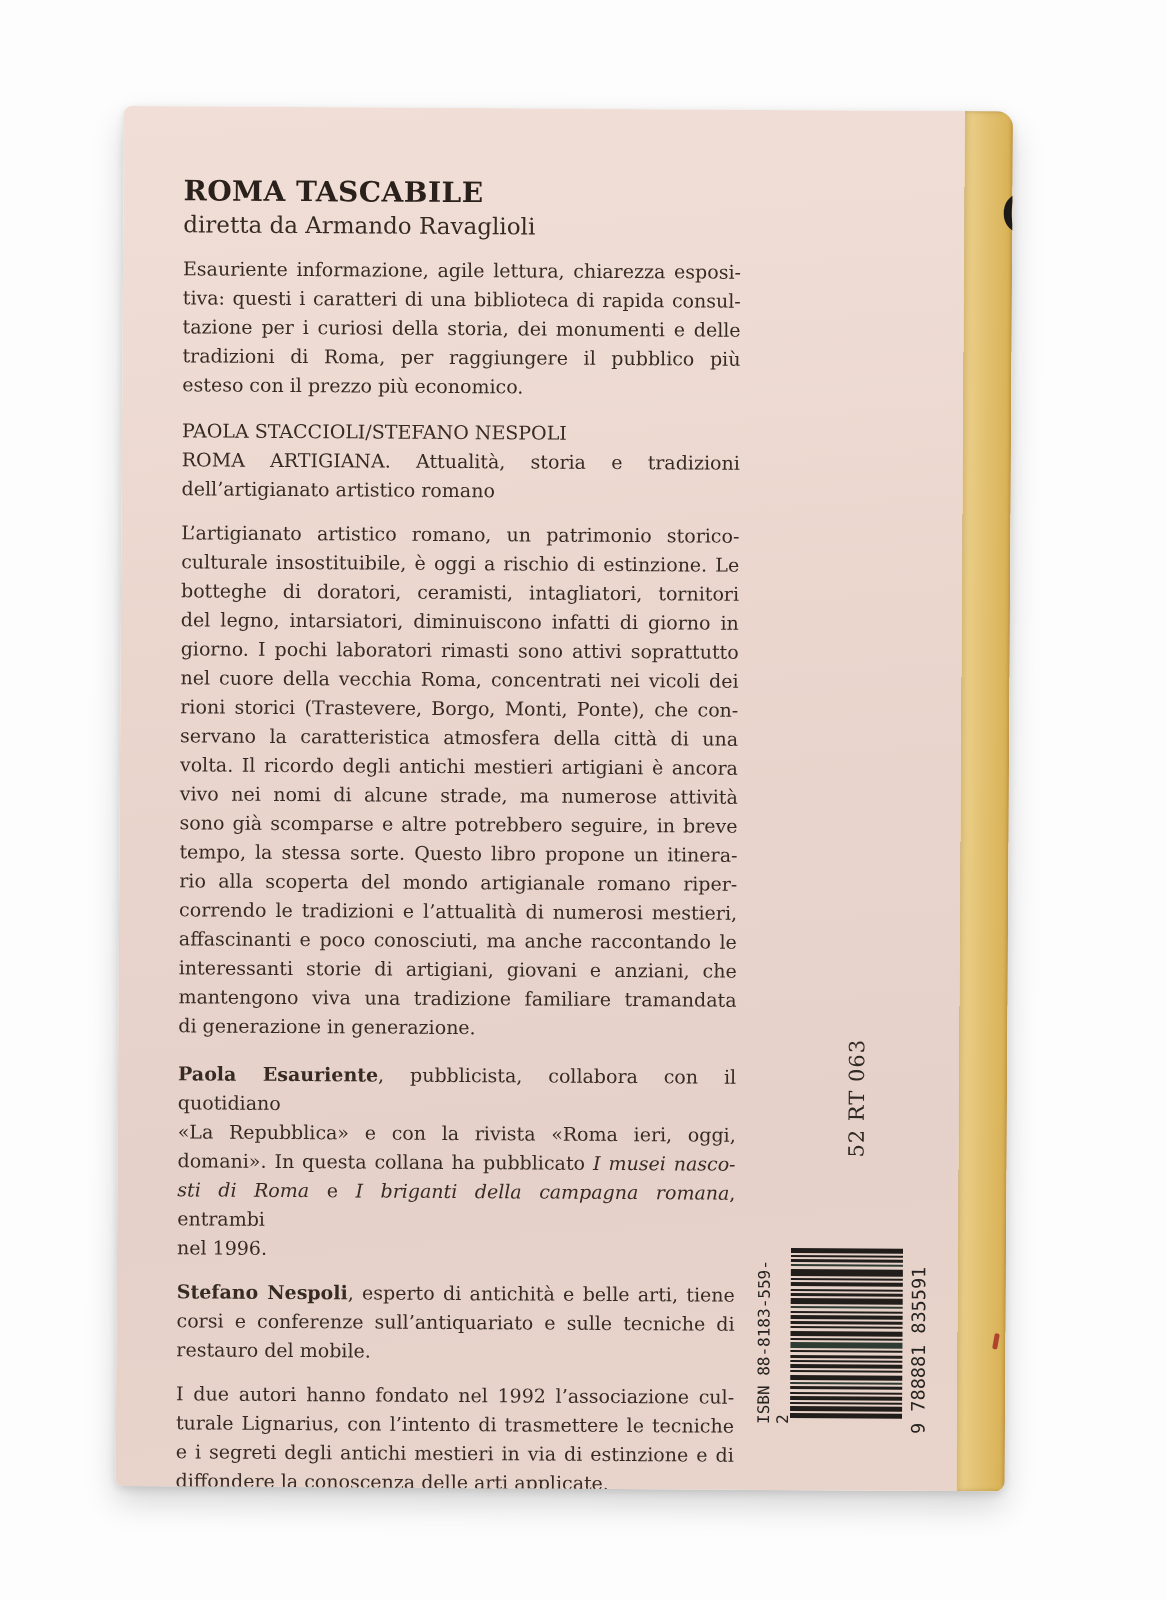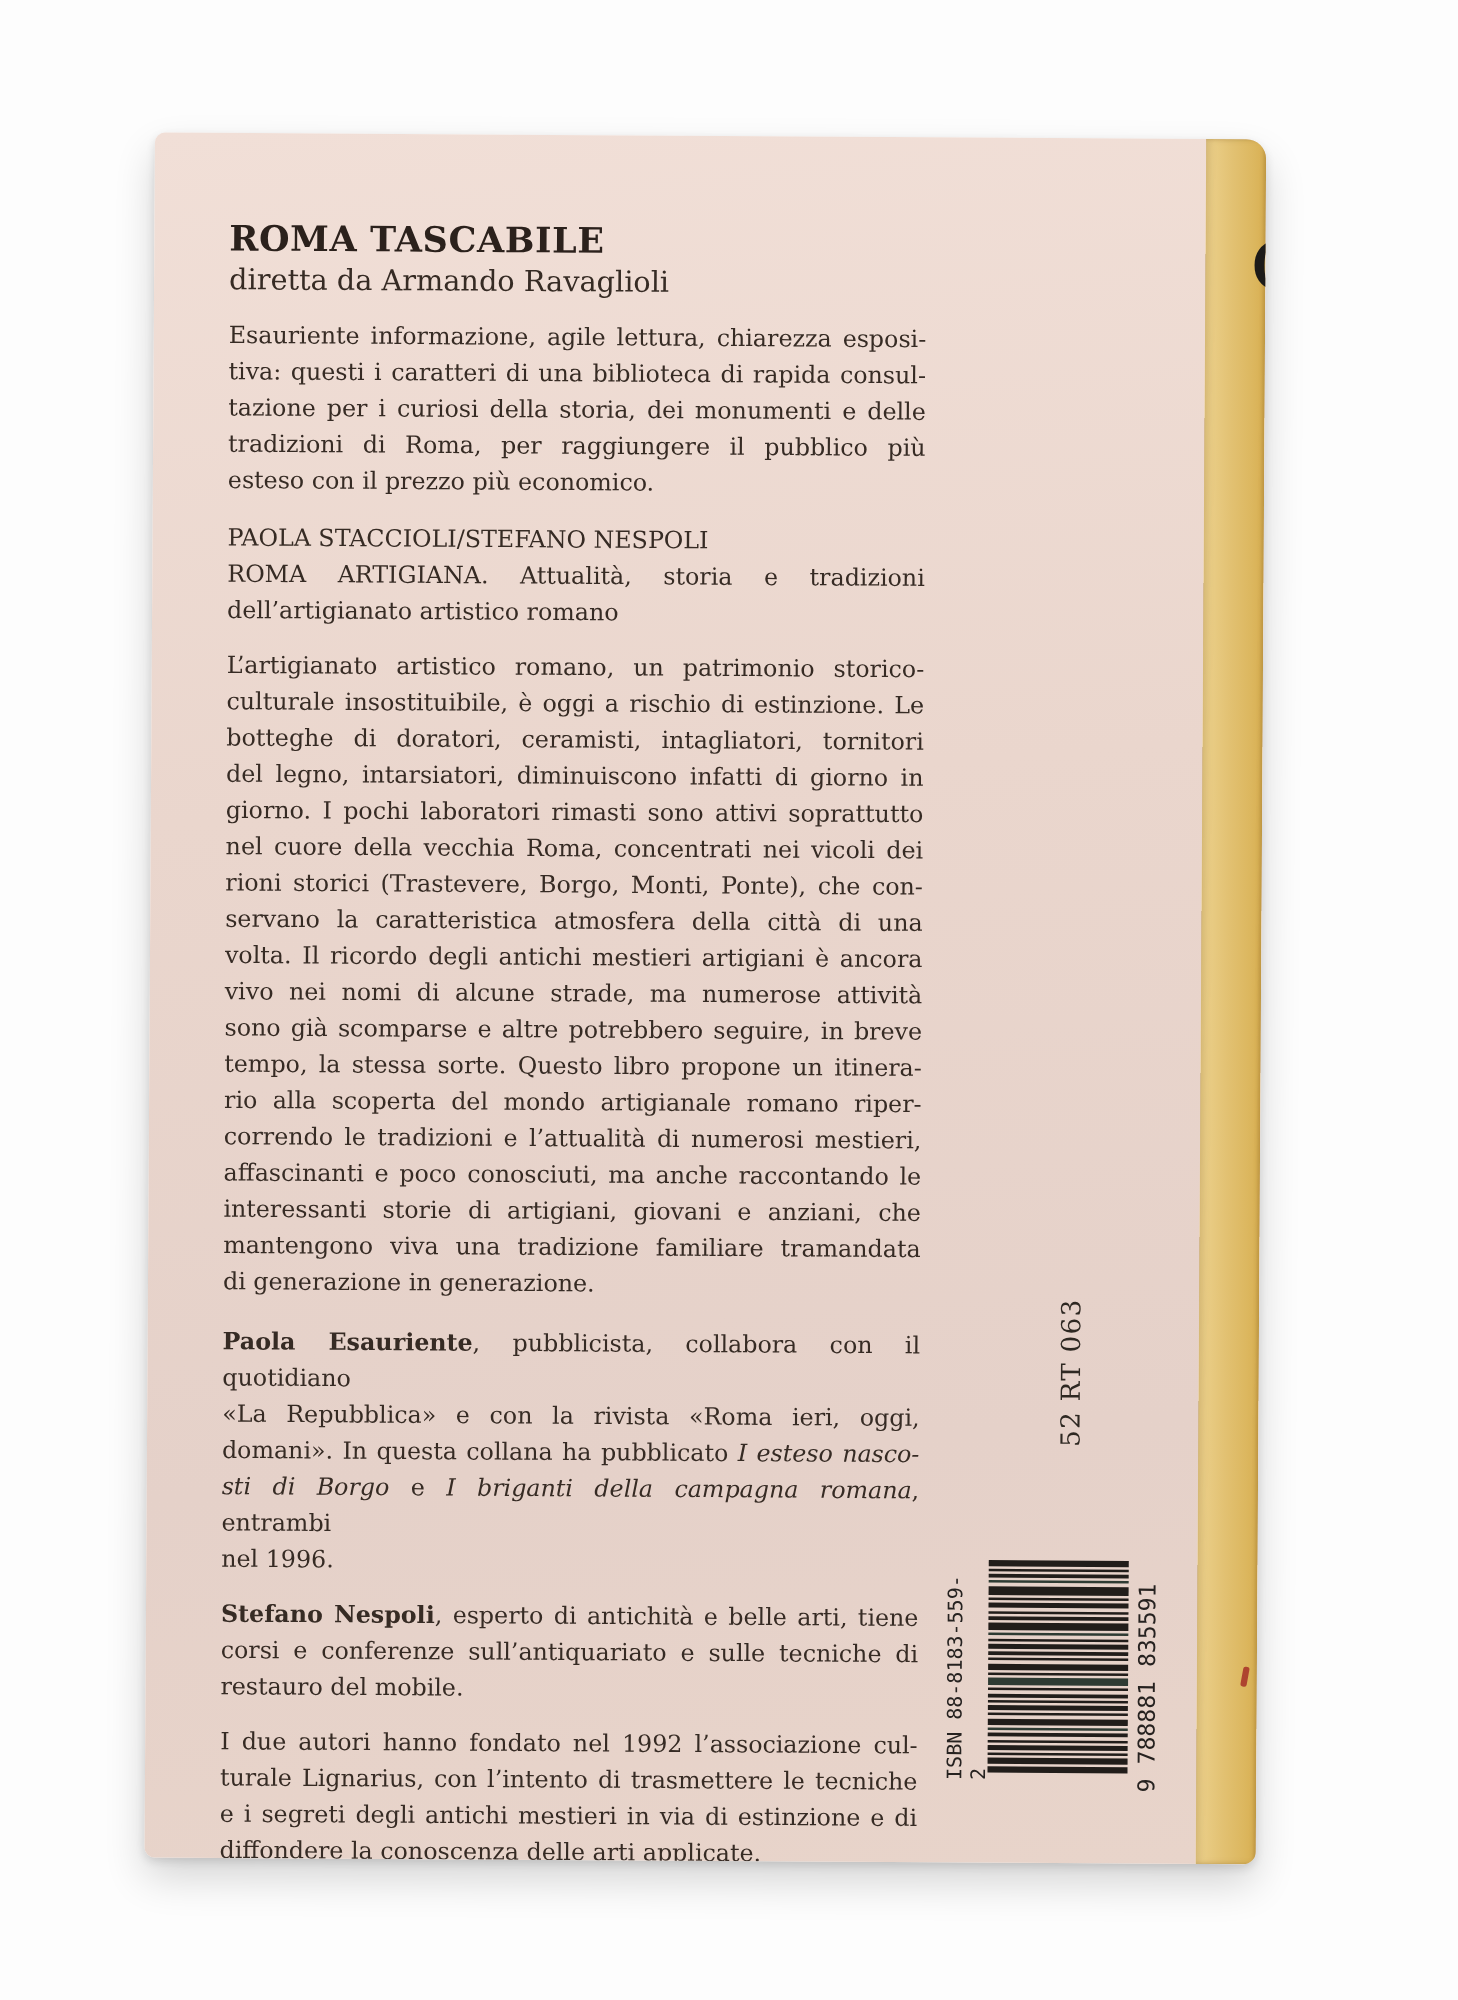--- a/index.html
+++ b/index.html
@@ -126,22 +126,22 @@
         <div class="line">correndo le tradizioni e l’attualità di numerosi mestieri,</div>
         <div class="line">affascinanti e poco conosciuti, ma anche raccontando le</div>
         <div class="line">interessanti storie di artigiani, giovani e anziani, che</div>
         <div class="line">mantengono viva una tradizione familiare tramandata</div>
         <div class="line last">di generazione in generazione.</div>
       </div>
 
     <div class="para bio">
         <div class="line"><b>Paola Esauriente</b>, pubblicista, collabora con il quotidiano</div>
         <div class="line">«La Repubblica» e con la rivista «Roma ieri, oggi,</div>
-        <div class="line">domani». In questa collana ha pubblicato <i>I esteso nasco-</i></div>
-        <div class="line"><i>sti di Borgo</i> e <i>I briganti della campagna romana</i>, entrambi</div>
+        <div class="line">domani». In questa collana ha pubblicato <i>I musei nasco-</i></div>
+        <div class="line"><i>sti di Roma</i> e <i>I briganti della campagna romana</i>, entrambi</div>
         <div class="line last">nel 1996.</div>
       </div>
     <div class="para bio">
         <div class="line"><b>Stefano Nespoli</b>, esperto di antichità e belle arti, tiene</div>
         <div class="line">corsi e conferenze sull’antiquariato e sulle tecniche di</div>
         <div class="line last">restauro del mobile.</div>
       </div>
     <div class="para note">
         <div class="line">I due autori hanno fondato nel 1992 l’associazione cul-</div>
         <div class="line">turale Lignarius, con l’intento di trasmettere le tecniche</div>

